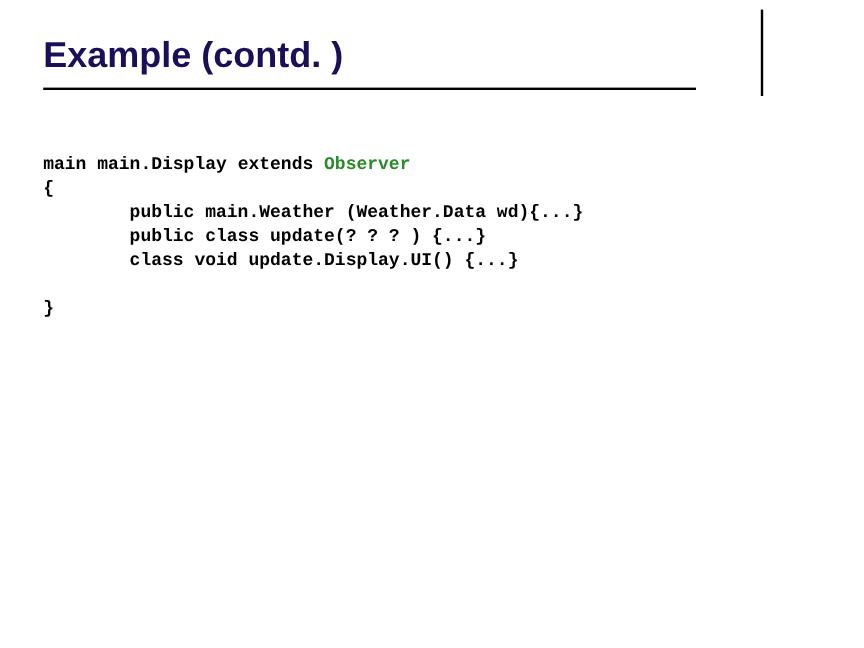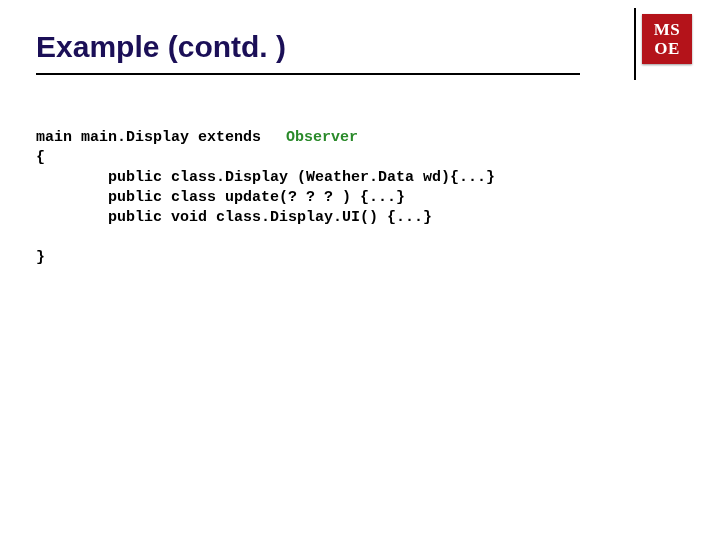--- a/index.html
+++ b/index.html
@@ -72,41 +72,37 @@
     position: absolute;
     left: 36px;
     top: 128px;
     font-family: "Courier New", Courier, monospace;
     font-size: 15px;
     line-height: 20px;
     font-weight: bold;
     color: #000;
     white-space: pre;
   }
-  .code .obs { color: #2a8a2a; margin-left: 16px; }
+  .code .obs { color: #2a8a2a; }
   .ind { display: inline-block; width: 72px; }
 </style>
 </head>
 <body>
 
 <div class="slide">
 
   <div class="logo">
     <div class="logo-bar"></div>
-    <div class="logo-box">
-      <div class="t t1">MS</div>
-      <div class="t t2">OE</div>
-    </div>
   </div>
 
   <div class="title-area">
     <div class="title-text">Example (contd. )</div>
   </div>
 
   <div class="code"><span>main main.Display extends </span><span class="obs">Observer</span>
 <span>{</span>
-<span class="ind"></span><span>public class.Display (Weather.Data wd){...}</span>
+<span class="ind"></span><span>public main.Weather (Weather.Data wd){...}</span>
 <span class="ind"></span><span>public class update(? ? ? ) {...}</span>
-<span class="ind"></span><span>public void class.Display.UI() {...}</span>
+<span class="ind"></span><span>class void update.Display.UI() {...}</span>
 
 <span>}</span></div>
 
 </div>
 
 </body></html>

